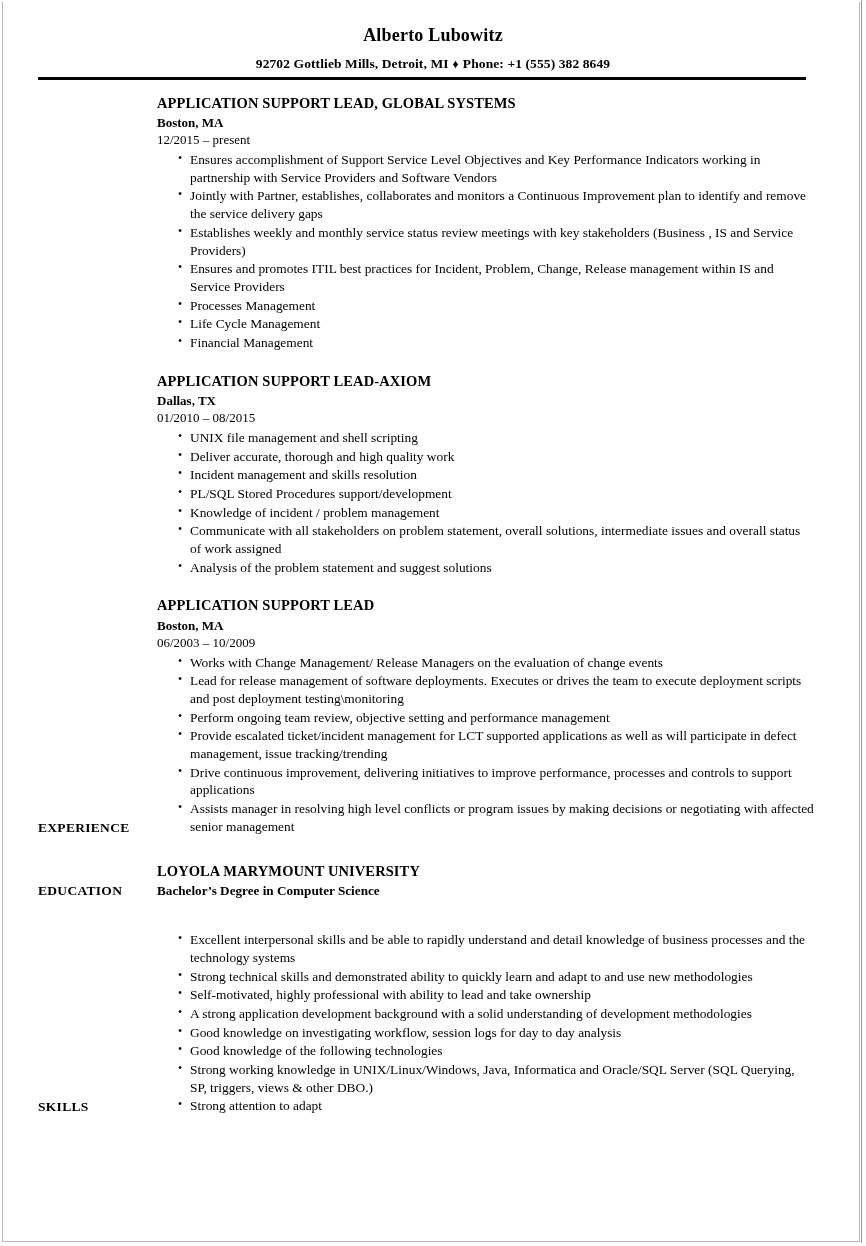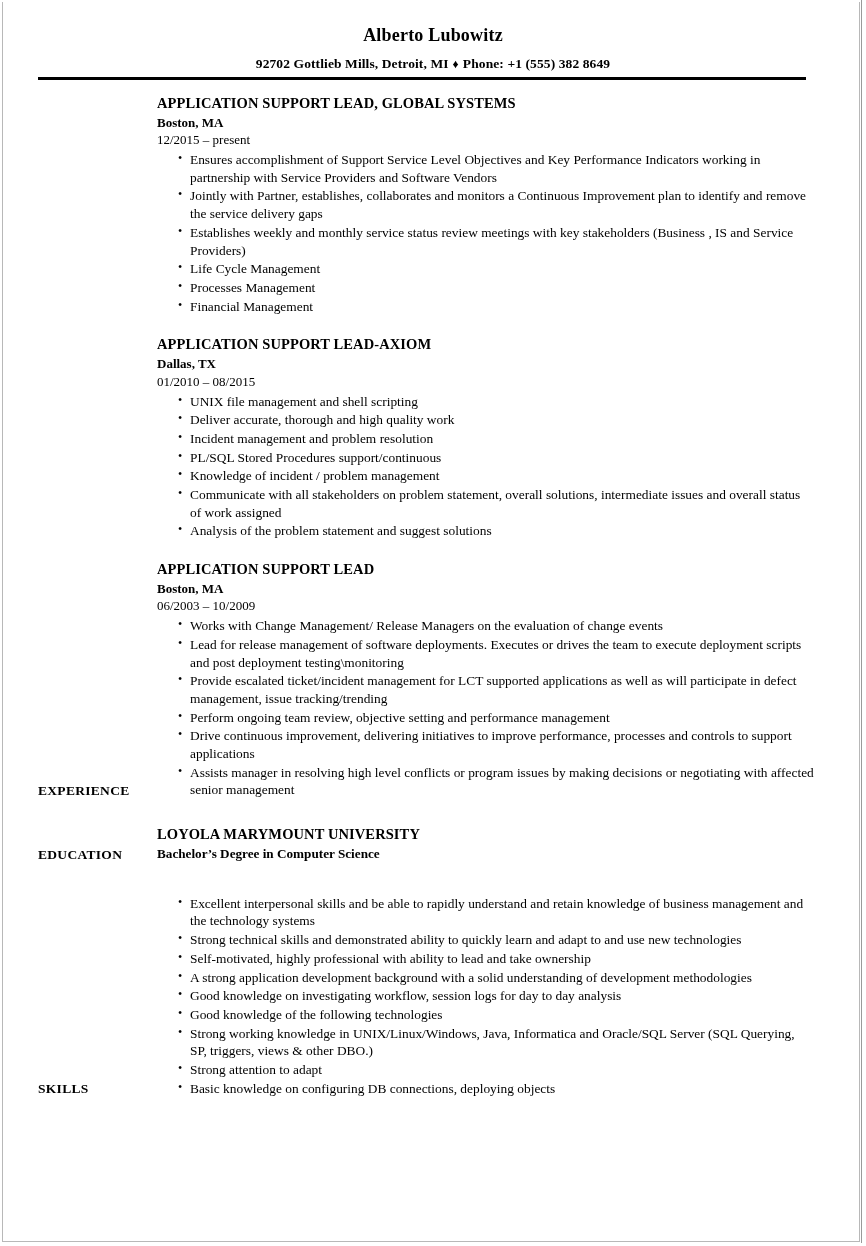--- a/index.html
+++ b/index.html
@@ -178,77 +178,77 @@
       <div class="section-body">
 
         <div class="job">
           <div class="job-title">APPLICATION SUPPORT LEAD, GLOBAL SYSTEMS</div>
           <div class="job-location">Boston, MA</div>
           <div class="job-dates">12/2015 – present</div>
           <ul class="bullets">
             <li>Ensures accomplishment of Support Service Level Objectives and Key Performance Indicators working in partnership with Service Providers and Software Vendors</li>
             <li>Jointly with Partner, establishes, collaborates and monitors a Continuous Improvement plan to identify and remove the service delivery gaps</li>
             <li>Establishes weekly and monthly service status review meetings with key stakeholders (Business , IS and Service Providers)</li>
+            <li>Ensures and promotes ITIL best practices for Incident, Problem, Change, Release management within IS and Service Providers</li>
+            <li>Processes Management</li>
             <li>Life Cycle Management</li>
-            <li>Processes Management</li>
             <li>Financial Management</li>
           </ul>
         </div>
 
         <div class="job">
           <div class="job-title">APPLICATION SUPPORT LEAD-AXIOM</div>
           <div class="job-location">Dallas, TX</div>
           <div class="job-dates">01/2010 – 08/2015</div>
           <ul class="bullets">
             <li>UNIX file management and shell scripting</li>
             <li>Deliver accurate, thorough and high quality work</li>
-            <li>Incident management and problem resolution</li>
-            <li>PL/SQL Stored Procedures support/continuous</li>
+            <li>Incident management and skills resolution</li>
+            <li>PL/SQL Stored Procedures support/development</li>
             <li>Knowledge of incident / problem management</li>
             <li>Communicate with all stakeholders on problem statement, overall solutions, intermediate issues and overall status of work assigned</li>
             <li>Analysis of the problem statement and suggest solutions</li>
           </ul>
         </div>
 
         <div class="job">
           <div class="job-title">APPLICATION SUPPORT LEAD</div>
           <div class="job-location">Boston, MA</div>
           <div class="job-dates">06/2003 – 10/2009</div>
           <ul class="bullets">
             <li>Works with Change Management/ Release Managers on the evaluation of change events</li>
             <li>Lead for release management of software deployments. Executes or drives the team to execute deployment scripts and post deployment testing\monitoring</li>
+            <li>Perform ongoing team review, objective setting and performance management</li>
             <li>Provide escalated ticket/incident management for LCT supported applications as well as will participate in defect management, issue tracking/trending</li>
-            <li>Perform ongoing team review, objective setting and performance management</li>
             <li>Drive continuous improvement, delivering initiatives to improve performance, processes and controls to support applications</li>
             <li>Assists manager in resolving high level conflicts or program issues by making decisions or negotiating with affected senior management</li>
           </ul>
         </div>
 
       </div>
     </div>
 
     <div class="section section-education">
       <div class="section-label">EDUCATION</div>
       <div class="section-body">
         <div class="edu-school">LOYOLA MARYMOUNT UNIVERSITY</div>
         <div class="edu-degree">Bachelor’s Degree in Computer Science</div>
       </div>
     </div>
 
     <div class="section section-skills">
       <div class="section-label">SKILLS</div>
       <div class="section-body">
         <ul class="bullets">
-          <li>Excellent interpersonal skills and be able to rapidly understand and retain knowledge of business management and the technology systems</li>
-          <li>Strong technical skills and demonstrated ability to quickly learn and adapt to and use new technologies</li>
+          <li>Excellent interpersonal skills and be able to rapidly understand and detail knowledge of business processes and the technology systems</li>
+          <li>Strong technical skills and demonstrated ability to quickly learn and adapt to and use new methodologies</li>
           <li>Self-motivated, highly professional with ability to lead and take ownership</li>
           <li>A strong application development background with a solid understanding of development methodologies</li>
           <li>Good knowledge on investigating workflow, session logs for day to day analysis</li>
           <li>Good knowledge of the following technologies</li>
           <li>Strong working knowledge in UNIX/Linux/Windows, Java, Informatica and Oracle/SQL Server (SQL Querying, SP, triggers, views &amp; other DBO.)</li>
           <li>Strong attention to adapt</li>
-          <li>Basic knowledge on configuring DB connections, deploying objects</li>
         </ul>
       </div>
     </div>
 
   </div>
 </div>
 
 </body></html>

